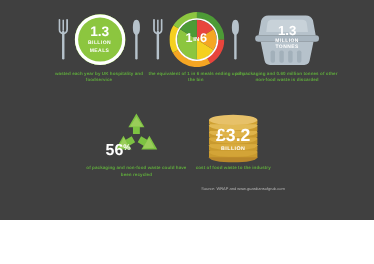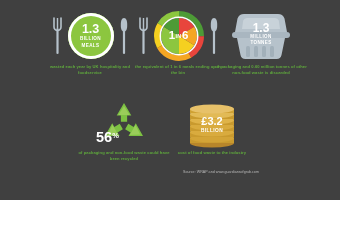--- a/index.html
+++ b/index.html
@@ -174,21 +174,21 @@
   .coins-wrap svg { display: block; }
   .coins-label {
     position: absolute;
     left: 0; right: 0;
     top: 15px;
     text-align: center;
   }
   .coins-label .big {
     color: #ffffff;
     font-weight: bold;
-    font-size: 11px;
+    font-size: 16px;
     line-height: 1;
   }
   .coins-label .sm {
     color: #ffffff;
     font-weight: bold;
     font-size: 4.8px;
     line-height: 1.5;
     letter-spacing: 0.09em;
   }
 

